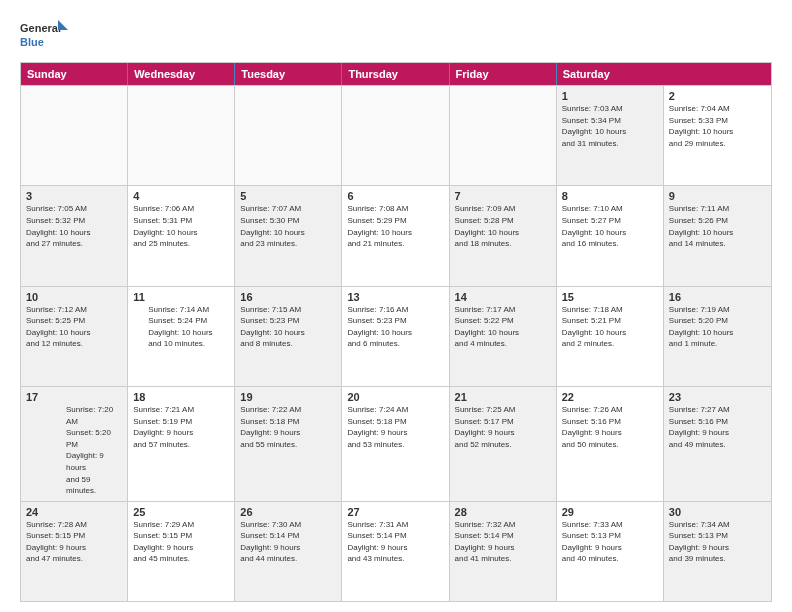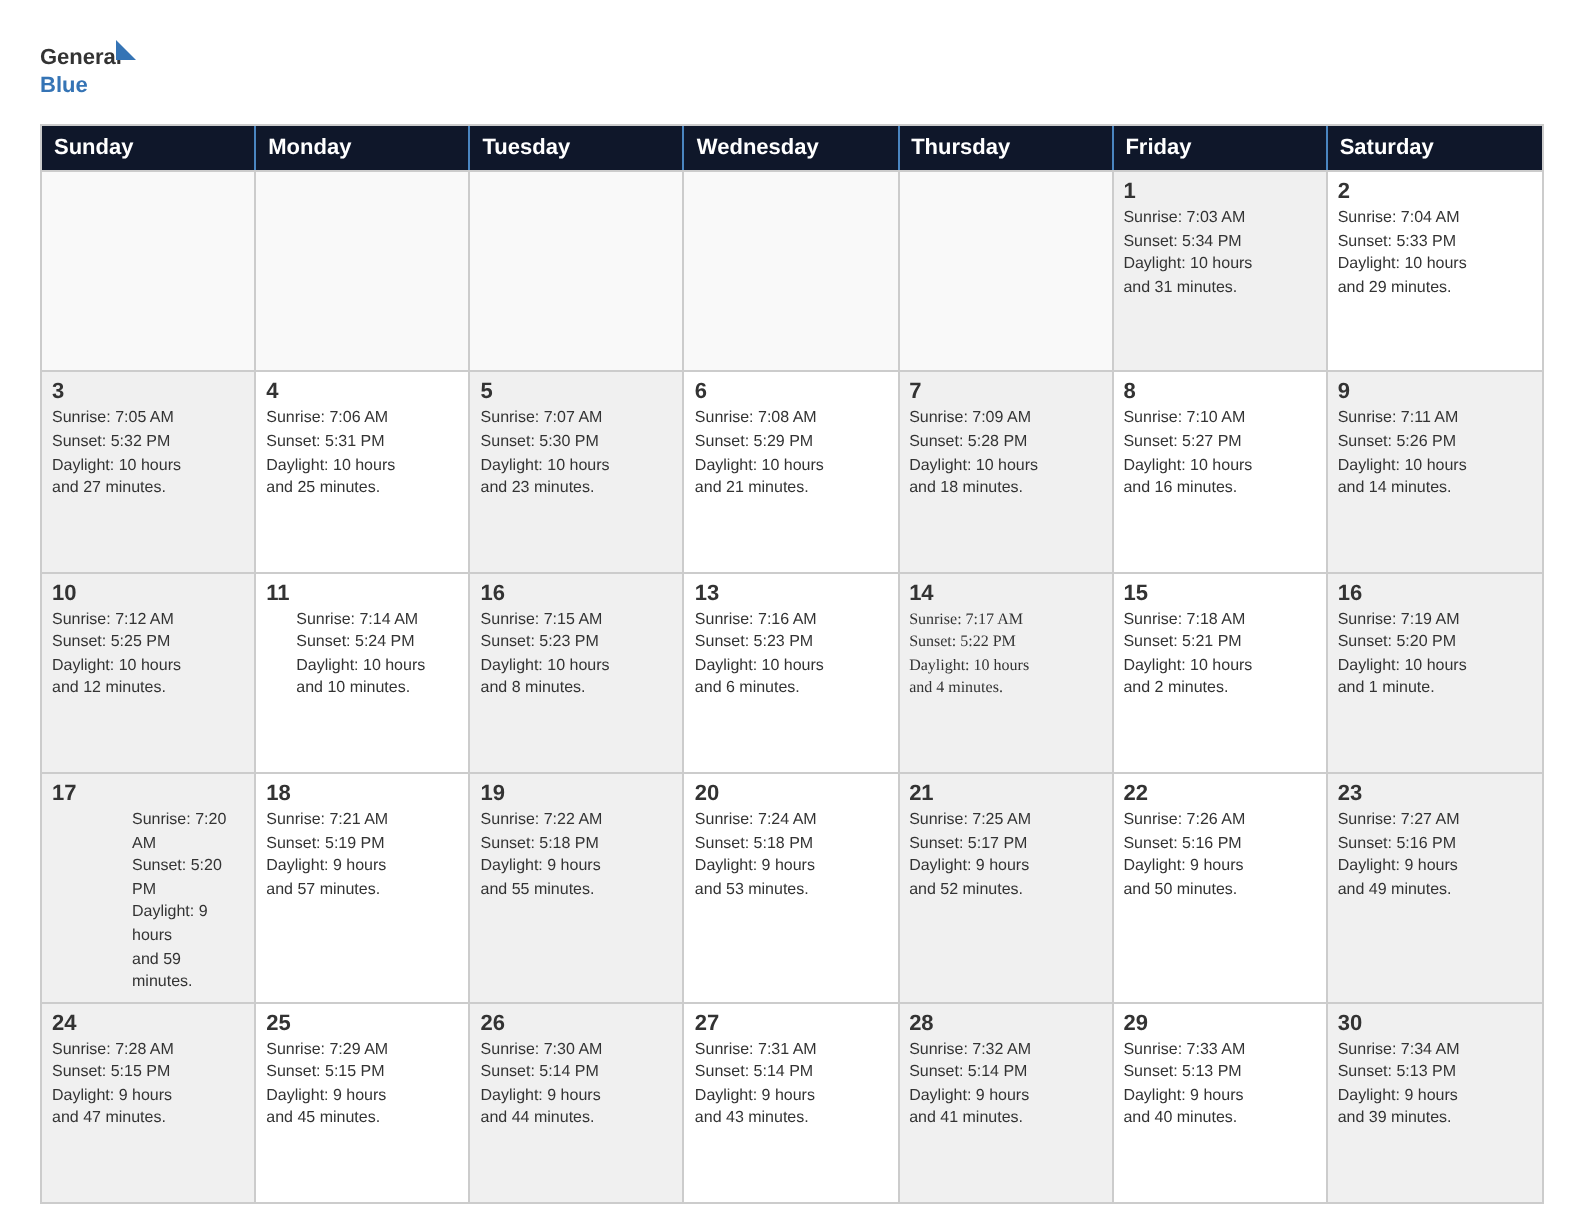--- a/index.html
+++ b/index.html
@@ -43,21 +43,21 @@
     }
     .calendar {
       flex: 1;
       display: flex;
       flex-direction: column;
       border: 1px solid #ccc;
     }
     .cal-header-row {
       display: grid;
       grid-template-columns: repeat(7, 1fr);
-      background: #0f172a;
+      background: #be185d;
     }
     .cal-header-cell {
       color: #fff;
       font-size: 11px;
       font-weight: bold;
       padding: 5px 6px;
       border-right: 1px solid #4a85c0;
       text-align: left;
     }
     .cal-header-cell:last-child { border-right: none; }
@@ -110,23 +110,22 @@
   </div>
     <div class="title-block">
       <div class="calendar-title"></div>
       <div class="calendar-subtitle"></div>
     </div>
   </div>
 
   <div class="calendar">
     <div class="cal-header-row">
     <div class="cal-header-cell">Sunday</div>
-        <div class="cal-header-cell">Monday</div>
+        <div class="cal-header-cell">Wednesday</div>
         <div class="cal-header-cell">Tuesday</div>
-        <div class="cal-header-cell">Wednesday</div>
         <div class="cal-header-cell">Thursday</div>
         <div class="cal-header-cell">Friday</div>
         <div class="cal-header-cell">Saturday</div>
       </div>
     <div class="cal-body">
     <div class="cal-row">
           <div class="cal-cell empty"></div>
           <div class="cal-cell empty"></div>
           <div class="cal-cell empty"></div>
           <div class="cal-cell empty"></div>
@@ -221,21 +220,21 @@
           </div>
           <div class="cal-cell">
             <span class="day-num">13</span>
             <div class="day-info" style="white-space: pre-line;">Sunrise: 7:16 AM
 Sunset: 5:23 PM
 Daylight: 10 hours
 and 6 minutes.</div>
           </div>
           <div class="cal-cell shaded">
             <span class="day-num">14</span>
-            <div class="day-info" style="white-space: pre-line; font-family: Liberation Serif, serif;">Sunrise: 7:17 AM
+            <div class="day-info" style="white-space: pre-line;">Sunrise: 7:17 AM
 Sunset: 5:22 PM
 Daylight: 10 hours
 and 4 minutes.</div>
           </div>
           <div class="cal-cell">
             <span class="day-num">15</span>
             <div class="day-info" style="white-space: pre-line;">Sunrise: 7:18 AM
 Sunset: 5:21 PM
 Daylight: 10 hours
 and 2 minutes.</div>

